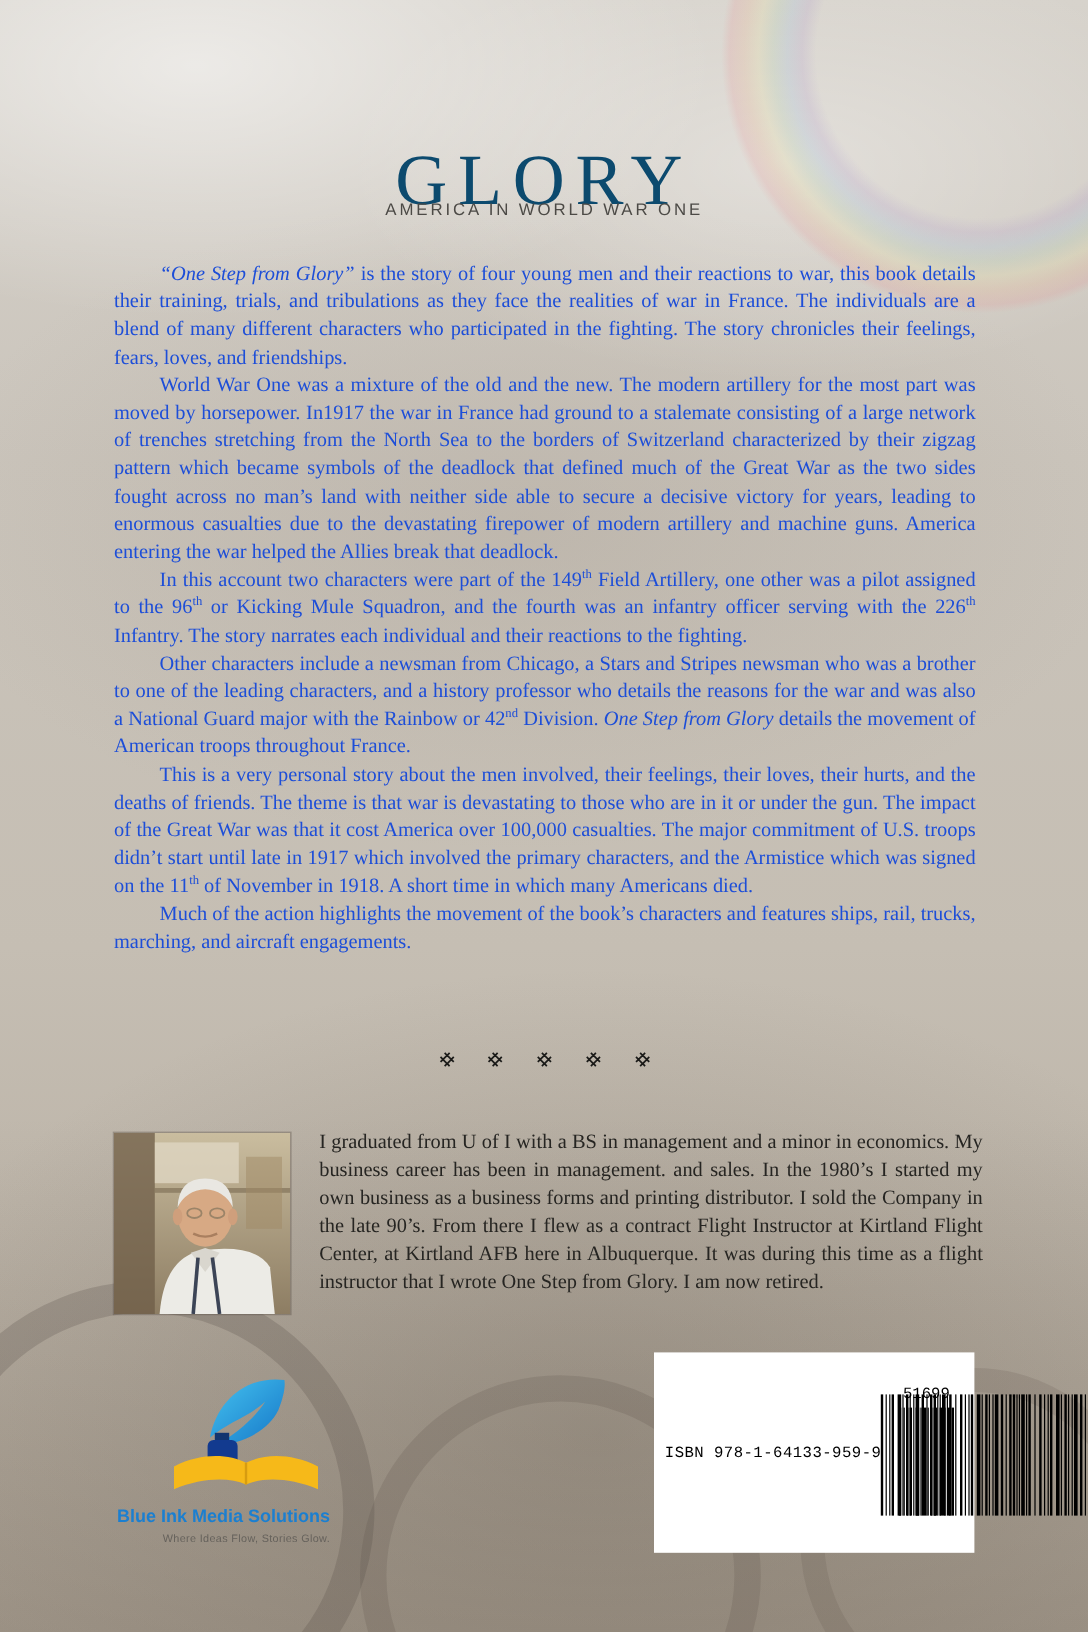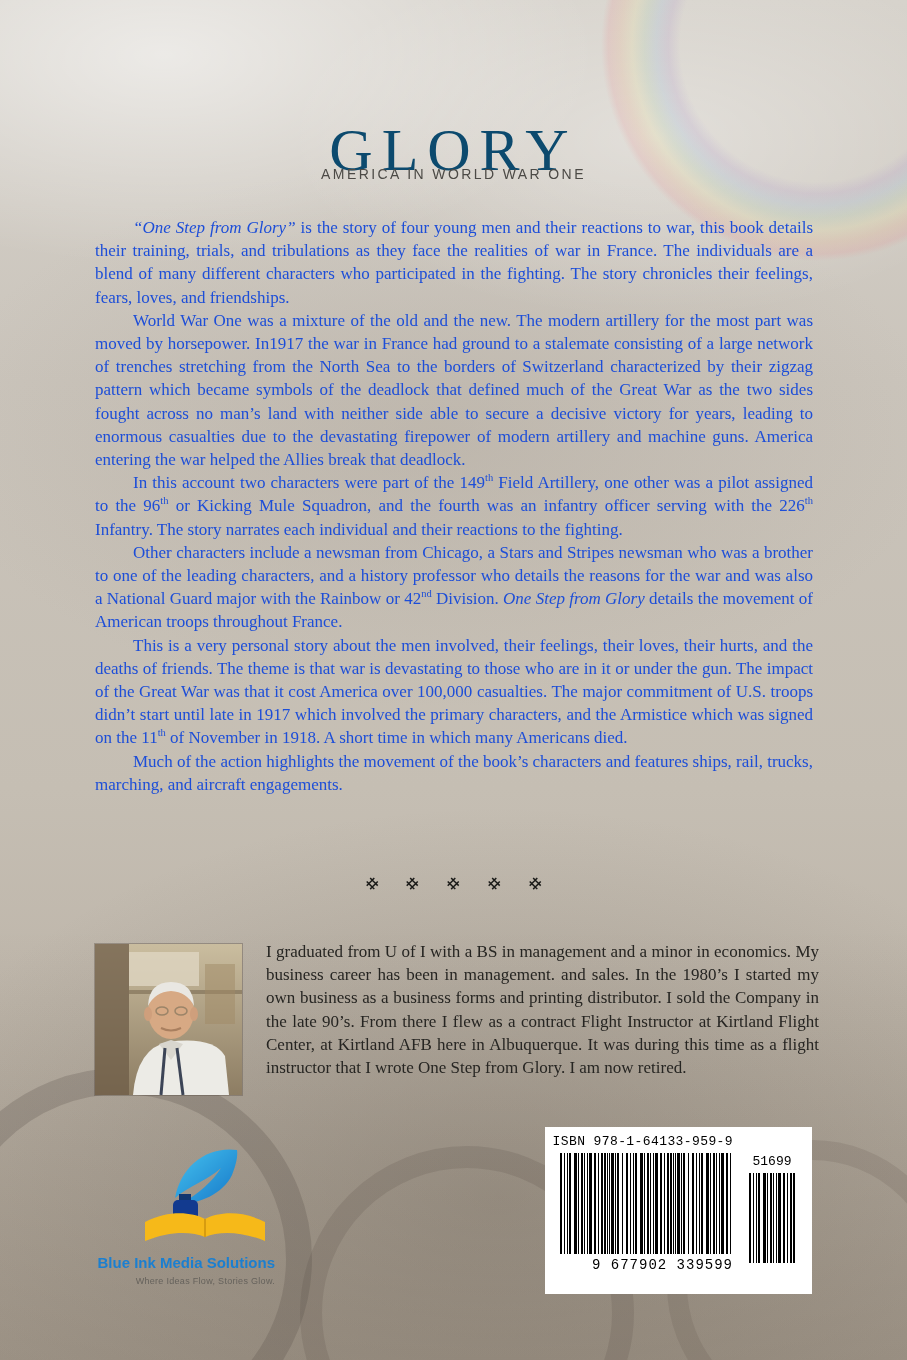--- a/index.html
+++ b/index.html
@@ -42,21 +42,21 @@
   .author-bio{position:absolute;left:266px;top:940px;width:553px;text-align:justify;
               font-size:17px;line-height:23.2px;color:#262522;}
   .author-bio p{margin:0;}
   
   .publisher{position:absolute;left:80px;top:1146px;width:195px;text-align:right;}
   .pub-name{font-family:"Liberation Sans",sans-serif;font-size:15px;font-weight:700;color:#1b7fd0;margin-top:0;}
   .pub-tagline{font-family:"Liberation Sans",sans-serif;font-size:9px;color:#66625c;margin-top:5px;letter-spacing:.3px;}
   
   .barcode-box{position:absolute;left:545px;top:1127px;width:267px;height:167px;background:#fff;
                display:flex;gap:8px;padding:7px 9px;box-sizing:border-box;}
-  .bc-main{flex:1;display:flex;flex-direction:column;align-items:flex-end;min-width:0;}
+  .bc-main{flex:1;display:flex;flex-direction:row;align-items:center;min-width:0;}
   .isbn{font-family:"Liberation Mono",monospace;font-size:13px;letter-spacing:.4px;color:#000;white-space:nowrap;}
   .bars{display:flex;align-items:stretch;}
   .bars i{display:block;background:#000;height:100%;}
   .main-bars{height:101px;margin-top:4px;}
   .bc-number{font-family:"Liberation Mono",monospace;font-size:14px;letter-spacing:1px;color:#000;margin-top:3px;white-space:nowrap;}
   .bc-addon{width:62px;display:flex;flex-direction:column;align-items:center;padding-top:20px;}
   .addon-num{font-family:"Liberation Mono",monospace;font-size:13px;color:#000;}
   .addon-bars{height:90px;margin-top:4px;}
 </style>
 </head>

